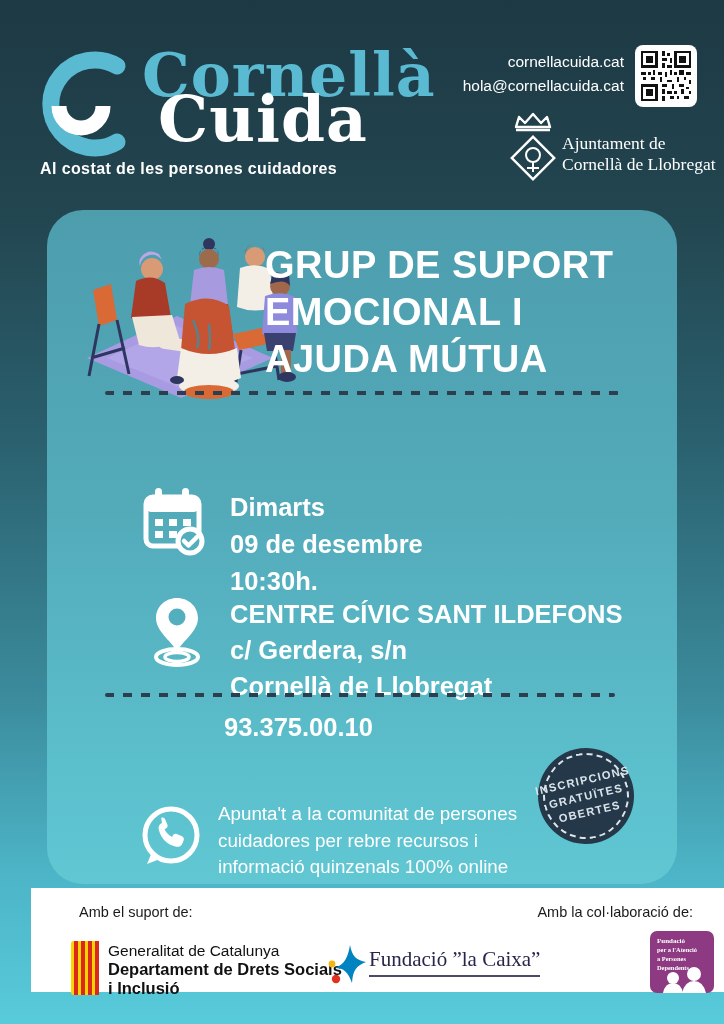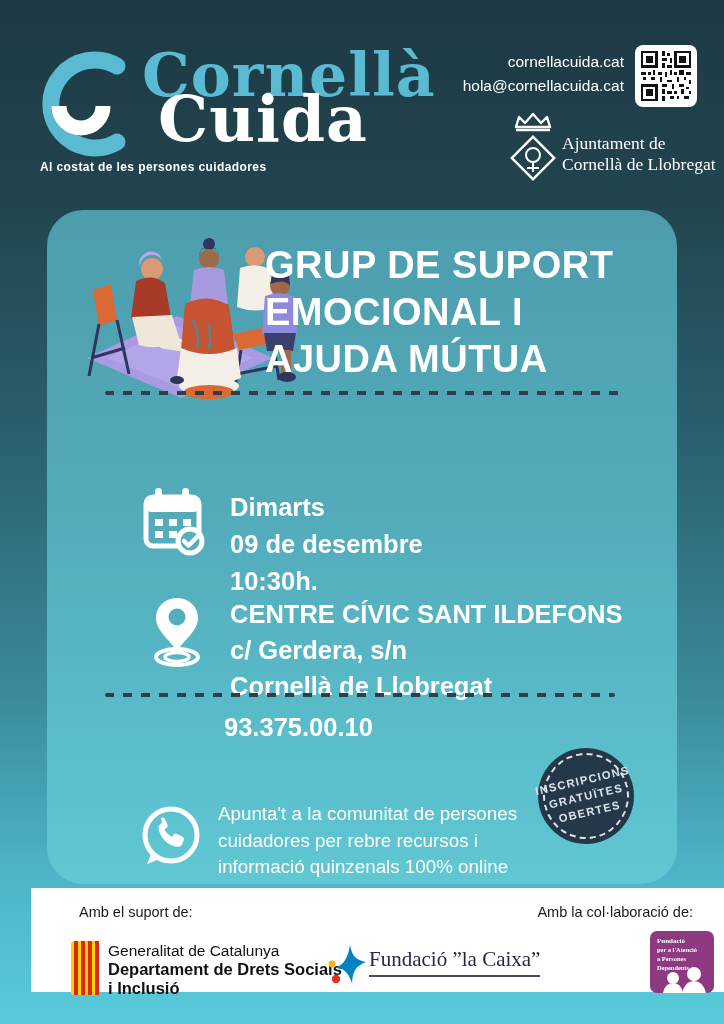--- a/index.html
+++ b/index.html
@@ -5,21 +5,21 @@
   html,body{margin:0;padding:0;}
   .poster{
     position:relative; width:724px; height:1024px; overflow:hidden;
     font-family:"Liberation Sans", sans-serif;
     background:linear-gradient(180deg,#1d3944 0%,#22454f 20%,#2a5f6d 42%,#3b8b9c 68%,#4cb4c6 85%,#58cbdb 100%);
   }
   .abs{position:absolute;}
   
   .logo-word1{left:142px; top:40px; font-family:"DejaVu Serif",serif; font-weight:bold; font-size:60px; color:#59bad2; letter-spacing:1px;}
   .logo-word2{left:158px; top:82px; font-family:"DejaVu Serif",serif; font-weight:bold; font-size:63px; color:#ffffff; letter-spacing:1px;}
-  .tagline{left:40px; top:160px; font-size:12px; font-weight:600; color:#ffffff; letter-spacing:.4px;}
+  .tagline{left:40px; top:160px; font-size:16px; font-weight:600; color:#ffffff; letter-spacing:.4px;}
   .contact{right:100px; top:50px; text-align:right; color:#fff; font-size:15.5px; line-height:24px;}
   .qr-box{right:27px; top:45px; width:62px; height:62px; background:#fff; border-radius:8px; display:flex; align-items:center; justify-content:center;}
   .council-text{left:562px; top:133px; color:#fff; font-family:"Liberation Serif",serif; font-size:17.5px; line-height:21px;}
   
   .card{left:47px; top:210px; width:630px; height:674px; border-radius:36px;
     background:linear-gradient(180deg,#4d9dad 0%,#53abba 45%,#5cc0cd 85%,#60c7d3 100%);}
   .illustration{left:12px; top:-2px;}
   .card-title{left:218px; top:32px; width:408px; text-align:left; color:#fff;
     font-size:38px; font-weight:bold; line-height:47px; letter-spacing:.5px;}
   .dashline{height:4px; border-radius:2px;

